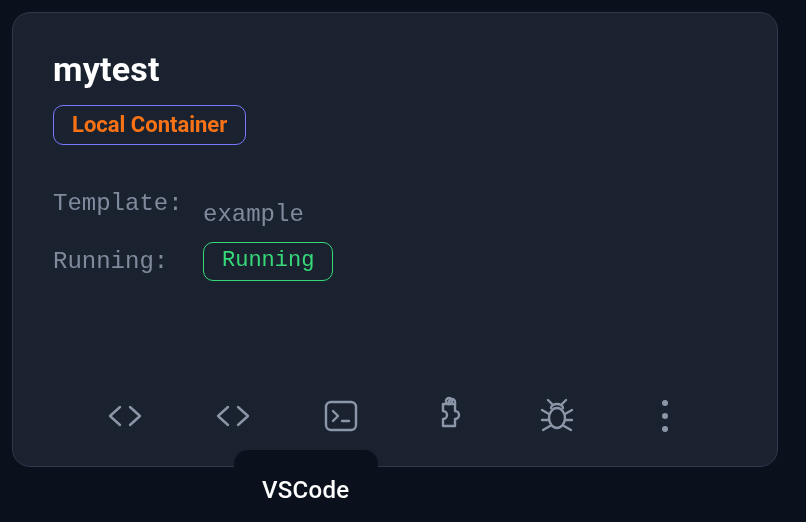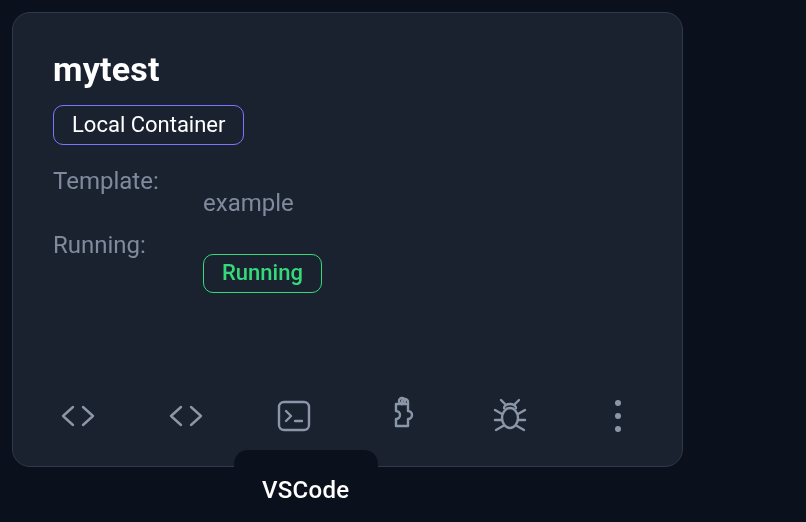--- a/index.html
+++ b/index.html
@@ -7,50 +7,52 @@
     padding: 0;
     width: 806px;
     height: 522px;
     background: #0b111c;
     font-family: -apple-system, BlinkMacSystemFont, "Segoe UI", Roboto, "Helvetica Neue", Arial, sans-serif;
     overflow: hidden;
   }
   .card {
     box-sizing: border-box;
     margin: 12px;
-    width: 671px;
+    width: 766px;
     height: 455px;
     background: #1a2230;
     border: 1px solid #30394a;
     border-radius: 18px;
     position: relative;
     padding: 36px 18px 0 40px;
   }
   .title {
     color: #ffffff;
     font-size: 34px;
     font-weight: 700;
     margin: 0 0 16px 0;
     letter-spacing: 0.2px;
   }
   .badge-local {
     display: inline-block;
-    color: #ffffff;
+    color: #f97316;
     font-size: 22px;
-    font-weight: 400;
+    font-weight: 700;
     border: 1.5px solid #7a77ff;
     border-radius: 10px;
     padding: 6px 18px;
     line-height: 1.2;
-    margin-bottom: 8px;
+    margin-bottom: 20px;
   }
   .info-row {
     display: flex;
+    align-items: center;
     margin-top: 14px;
     font-size: 24px;
+    font-family: Liberation Mono, monospace;
   }
   .info-label {
     color: #7f8a9c;
     width: 150px;
     flex: 0 0 150px;
     font-weight: 400;
   }
   .info-value {
     color: #7f8a9c;
     font-weight: 400;
@@ -58,21 +60,20 @@
   }
   .status-badge {
     display: inline-block;
     color: #36d979;
     font-size: 22px;
     font-weight: 500;
     border: 1.5px solid #36d979;
     border-radius: 10px;
     padding: 5px 18px;
     line-height: 1.2;
-    margin-top: 23px;
   }
   .action-row {
     position: absolute;
     left: 0;
     bottom: 28px;
     width: 100%;
     display: flex;
     justify-content: center;
     align-items: center;
     gap: 64px;

